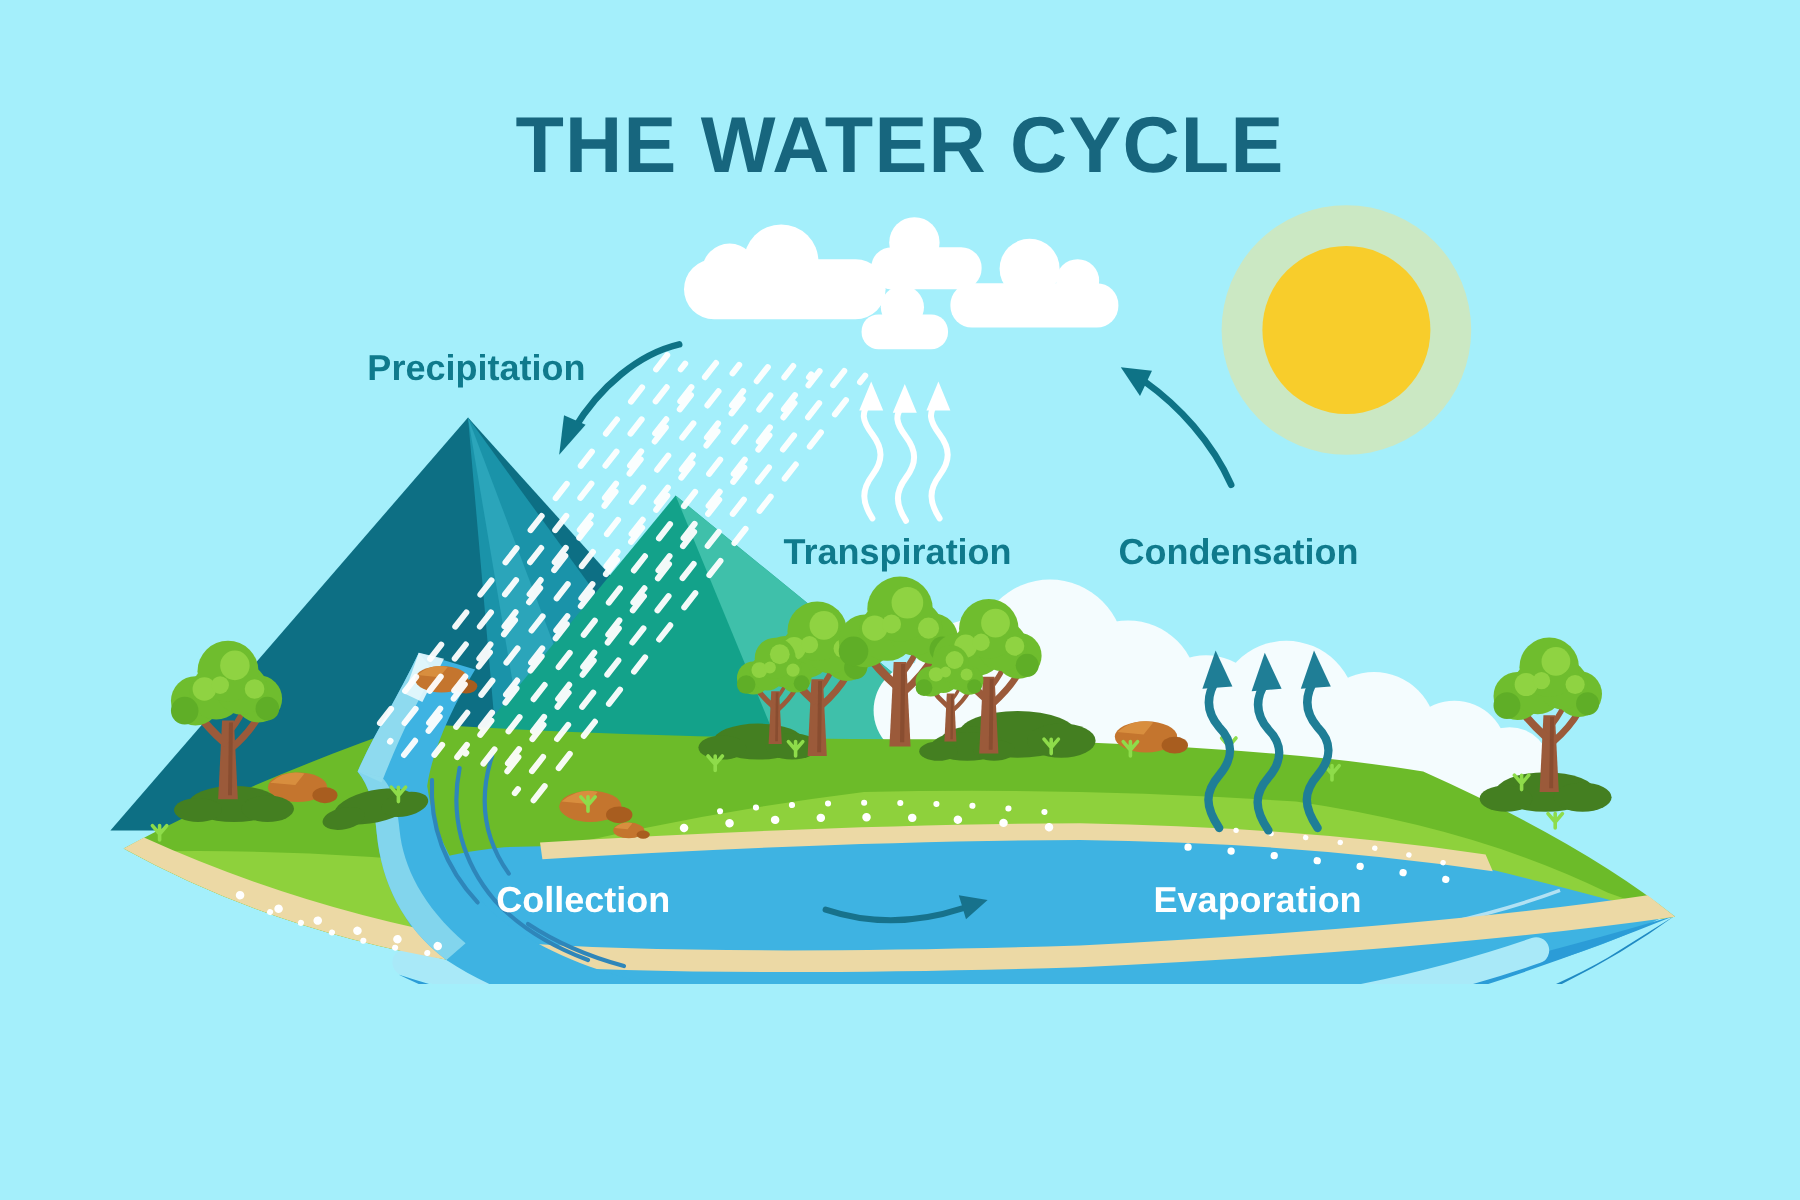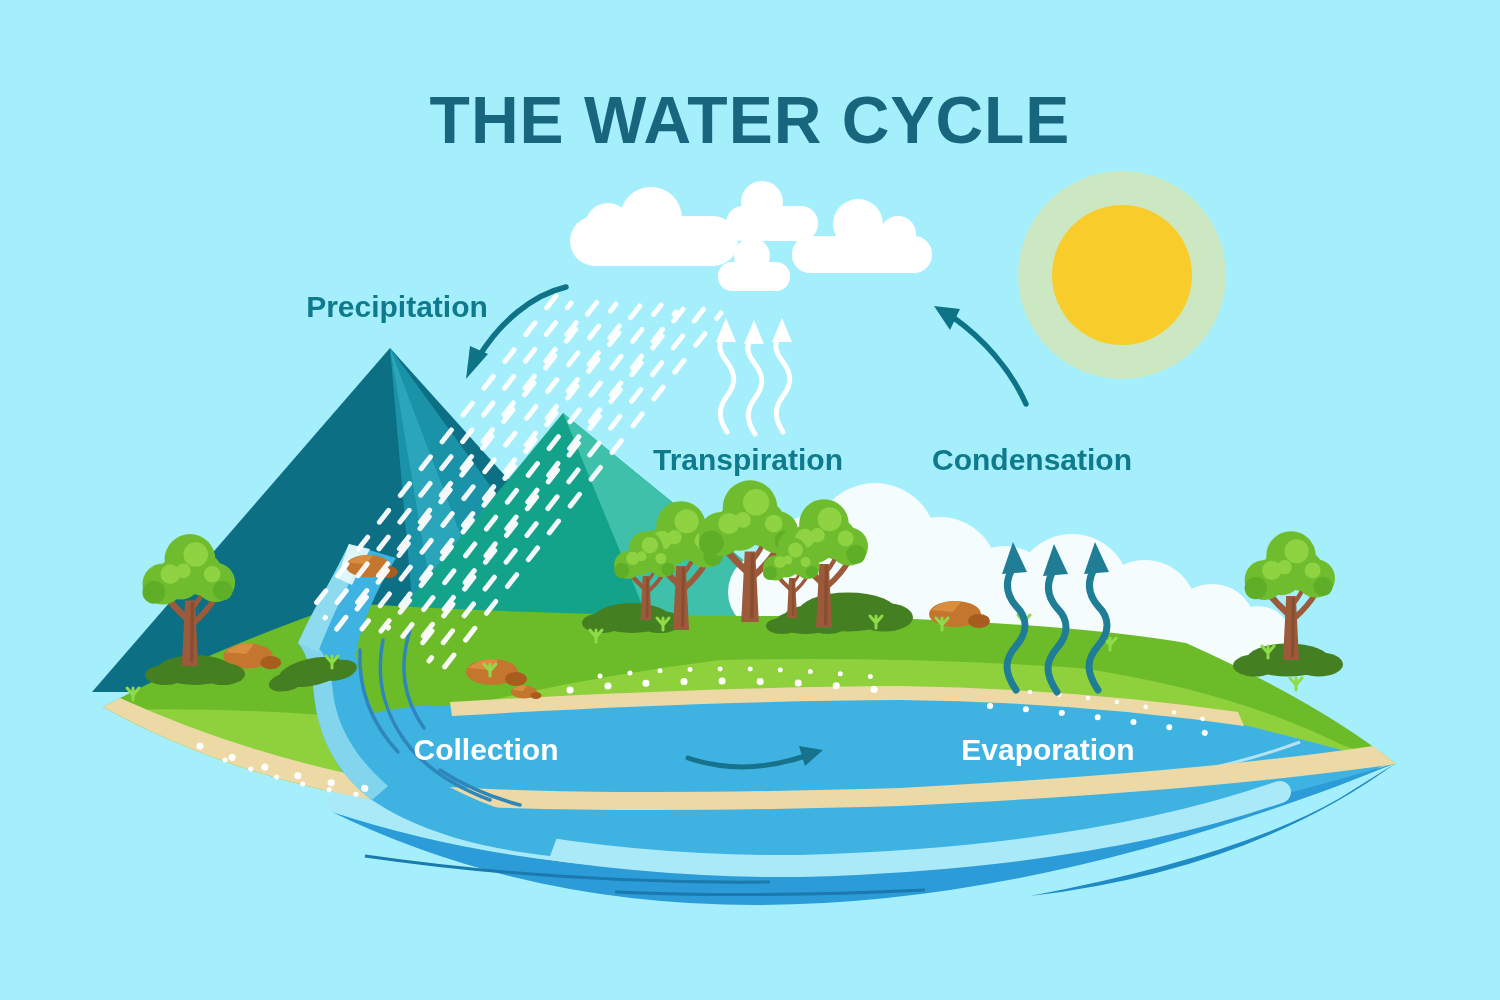--- a/index.html
+++ b/index.html
@@ -1,16 +1,16 @@
 <!DOCTYPE html>
 <html><head>
 <meta charset="utf-8">
 <style>
   html,body{margin:0;padding:0;background:#a4effb;}
-  .stage{position:relative;width:1500px;height:1000px;overflow:hidden;
+  .stage{position:relative;width:1500px;height:820px;overflow:hidden;
          font-family:"Liberation Sans","DejaVu Sans",sans-serif;}
   svg{display:block;}
   text{font-family:"Liberation Sans","DejaVu Sans",sans-serif;}
   .title-text{font-weight:bold;font-size:66px;letter-spacing:1px;}
   .stage-label{font-weight:bold;font-size:30px;}
 </style>
 </head>
 <body>
 
 <div class="stage">

